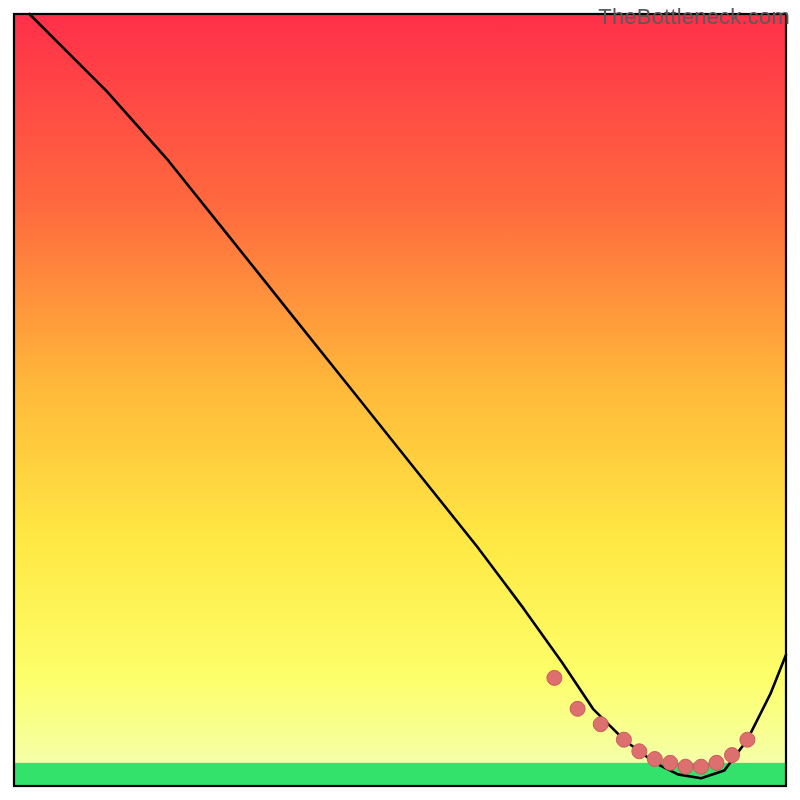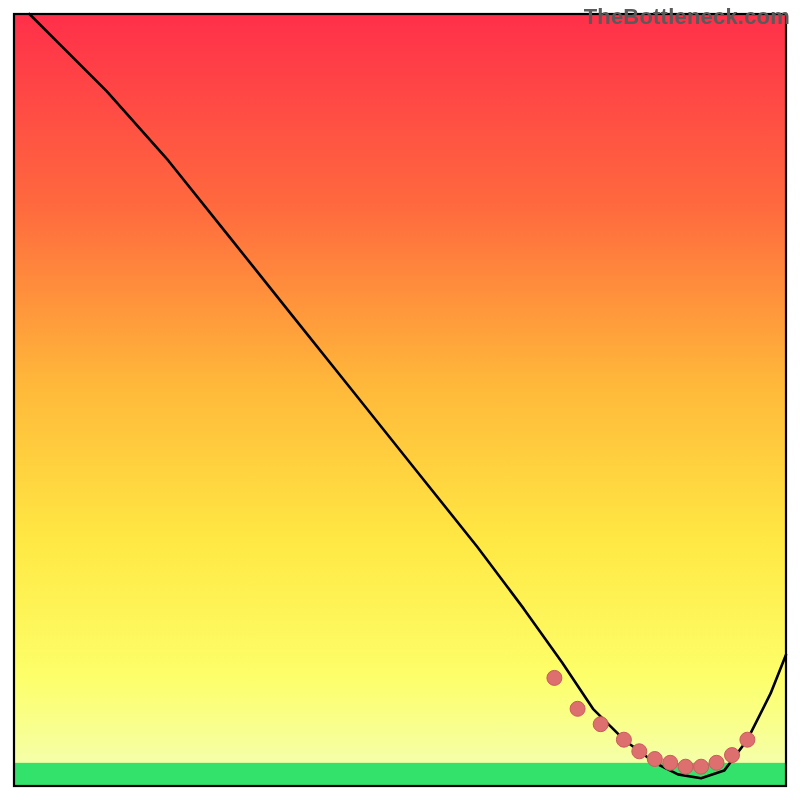--- a/index.html
+++ b/index.html
@@ -14,21 +14,21 @@
     position: relative;
     width: 800px;
     height: 800px;
   }
   .watermark {
     position: absolute;
     top: 4px;
     right: 10px;
     color: #5a5a5a;
     font-size: 22px;
-    font-weight: 700;
+    font-weight: 400;
     letter-spacing: 0.2px;
     z-index: 20;
   }
   svg.chart {
     position: absolute;
     top: 0;
     left: 0;
   }
 </style>
 </head>

